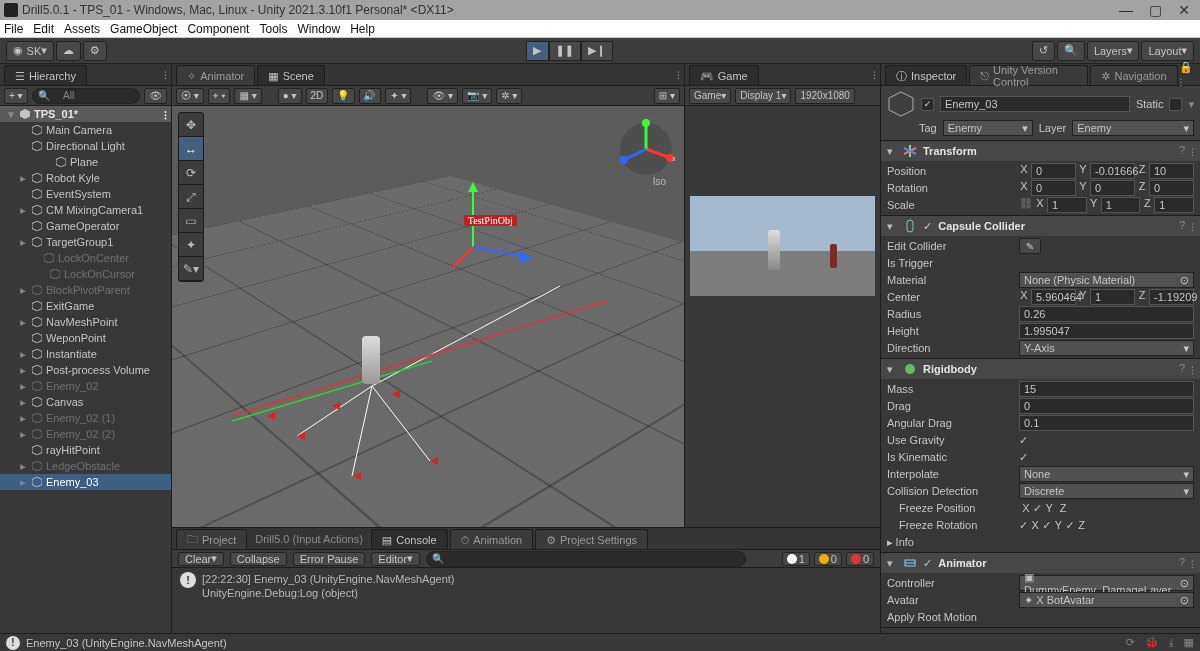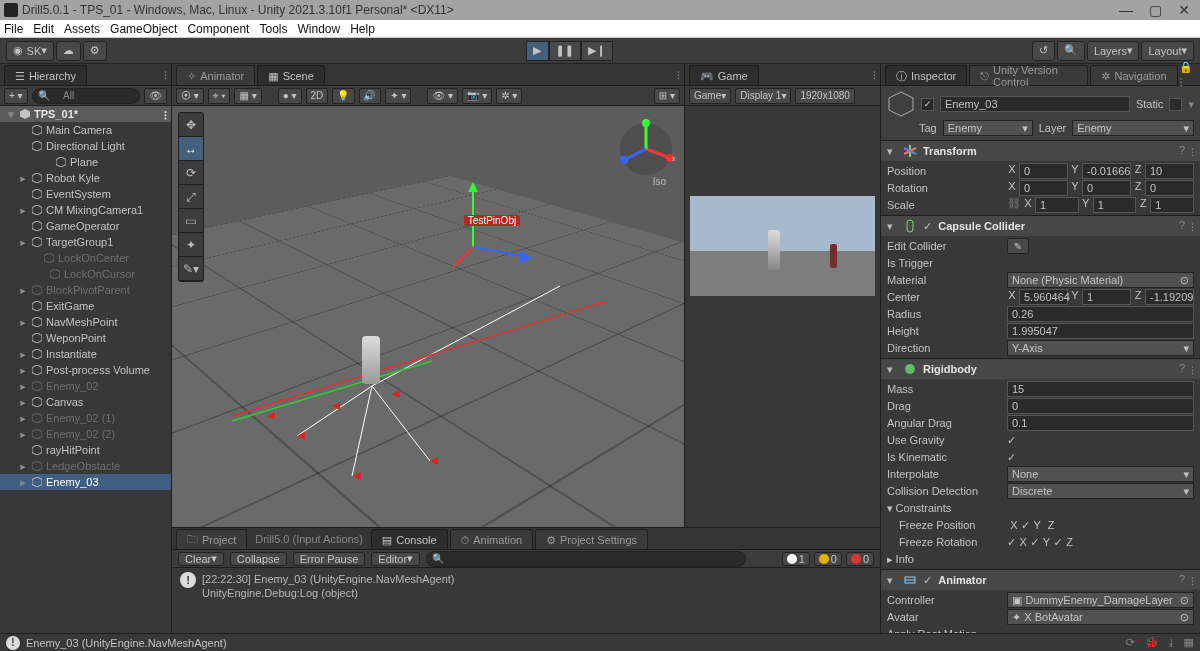--- a/index.html
+++ b/index.html
@@ -85,21 +85,21 @@
   .field-num { height:16px; background:#2a2a2a; border:1px solid #555; padding:0 4px; display:flex; align-items:center; color:#c4c4c4;}
   .label { color:#c4c4c4; }
 
   .comp { border-bottom:1px solid #1d1d1d;}
   .comp-h { height:20px; background:#474747; display:flex; align-items:center; gap:6px; padding:0 6px; }
   .comp-h .fold { width:10px; color:#bbb;}
   .comp-h .cicon { width:14px; height:14px; }
   .comp-h .title { flex:1; font-weight:bold; color:#e4e4e4;}
   .comp-h .gear { color:#888; font-size:11px; display:flex; gap:6px;}
   .comp-b { padding:2px 6px; display:flex; flex-direction:column; gap:1px;}
-  .prop { display:flex; align-items:center; height:16px; gap:2px;}
+  .prop { display:flex; align-items:center; height:16px; gap:14px;}
   .prop .plabel { width:118px; color:#c4c4c4;}
   .prop .pval { flex:1; display:flex; gap:2px;}
   .axis-lbl { width:10px; text-align:center; color:#c4c4c4;}
   .pval .field-num { flex:1; min-width:0;}
   .pval .field-sel { flex:1;}
 
   svg { display:block; }
 </style>
 </head>
 <body>
@@ -375,21 +375,21 @@
     <div class="viewport">
       <div class="floor"></div>
 
       <svg style="position:absolute; left:54%; top:18%;" width="90" height="90">
         <line x1="25" y1="65" x2="25" y2="5" stroke="#3f3" stroke-width="2"></line>
                 <polygon points="25,0 20,10 30,10" fill="#3f3"></polygon>
         <line x1="25" y1="65" x2="80" y2="75" stroke="#36f" stroke-width="2"></line>
                 <polygon points="85,76 72,69 72,81" fill="#36f"></polygon>
         <line x1="25" y1="65" x2="5" y2="85" stroke="#f33" stroke-width="2"></line>
       </svg>
-      <div style="position:absolute; left:57%; top:26%; background:#b22; color:#fff; font-size:10px; padding:0 4px; border-radius:2px;">TestPinObj</div>
+      <div style="position:absolute; left:57%; top:26%; background:#b22; color:#fff; font-size:10px; padding:0 4px; border-radius:2px;font-family:Liberation Serif, serif;">TestPinObj</div>
 
       <svg style="position:absolute; inset:0" width="100%" height="100%">
         <line x1="200" y1="280" x2="388" y2="180" stroke="#fff" stroke-width="1"></line>
         <line x1="200" y1="280" x2="125" y2="330" stroke="#fff" stroke-width="1"></line>
         <line x1="200" y1="280" x2="180" y2="370" stroke="#fff" stroke-width="1"></line>
         <line x1="200" y1="280" x2="258" y2="355" stroke="#fff" stroke-width="1"></line>
         <line x1="60" y1="310" x2="435" y2="195" stroke="#d33" stroke-width="1.5"></line>
         <line x1="60" y1="315" x2="260" y2="255" stroke="#3c3" stroke-width="1.5"></line>
         <polygon points="160,300 168,296 168,304" fill="#d22"></polygon>
         <polygon points="125,330 133,326 133,334" fill="#d22"></polygon>
@@ -724,23 +724,20 @@
         <div class="prop">
                 <span class="plabel">Collision Detection</span>
                 <div class="pval">
                   <div class="field-sel">
                     <span>Discrete</span>
                     <span>▾</span>
                   </div>
                 </div>
               </div>
         <div class="prop">
-                <span class="plabel" style="color:#c4c4c4">▾ <span>Constraints</span></span>
-              </div>
-        <div class="prop">
                 <span class="plabel" style="padding-left:12px">Freeze Position</span>
           <div class="pval">
                   <span class="chk"></span>
                   <span class="axis-lbl">X</span>
                   <span class="chk">✓</span>
                   <span class="axis-lbl">Y</span>
                   <span class="chk"></span>
                   <span class="axis-lbl">Z</span>
                 </div>
               </div>

